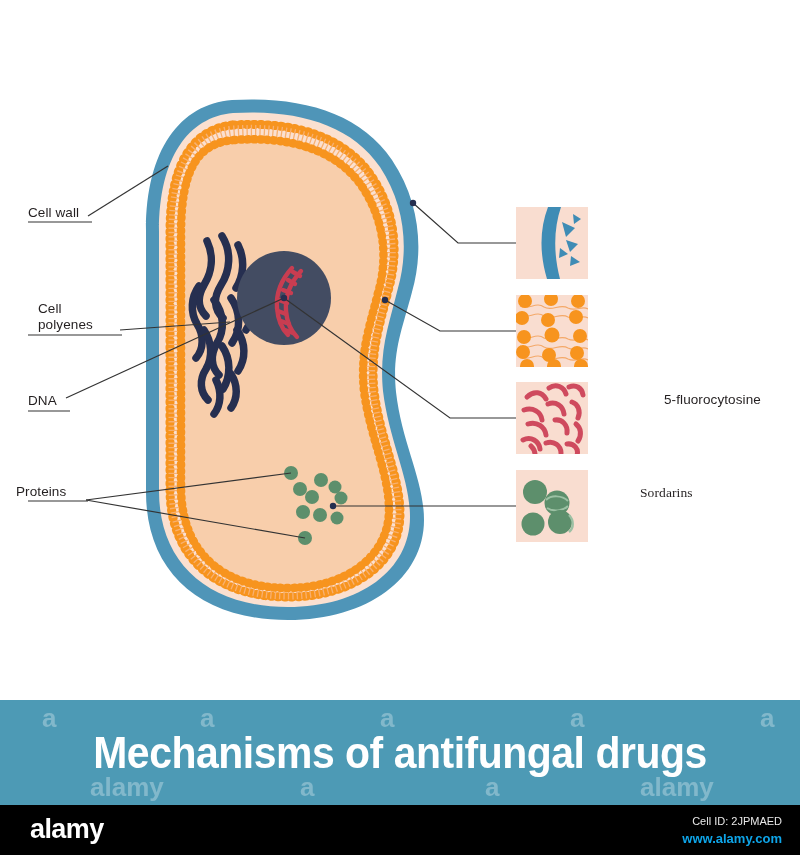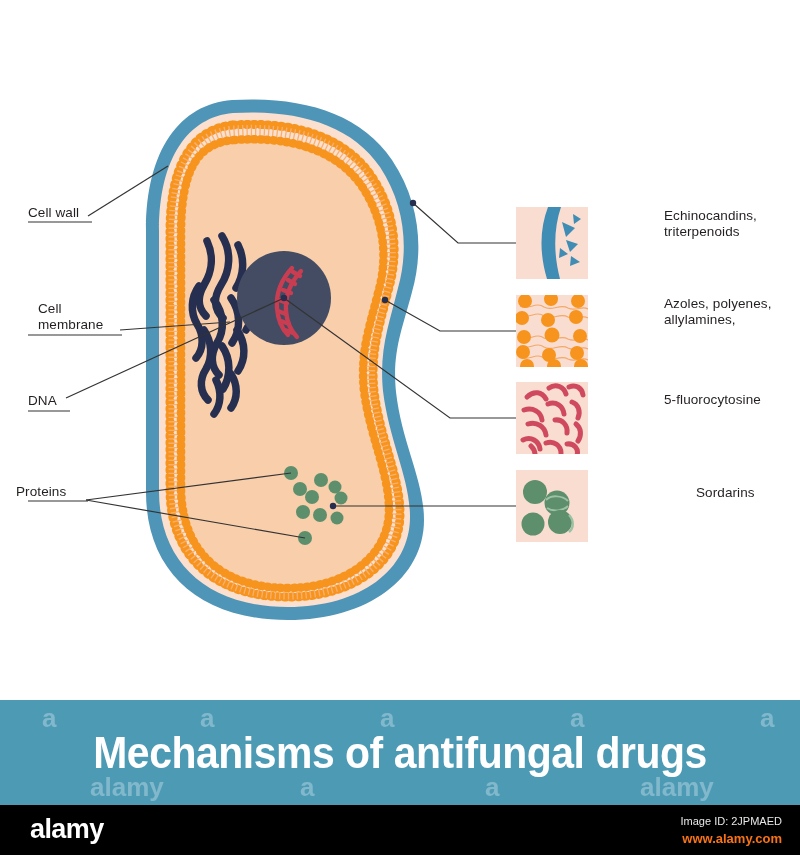--- a/index.html
+++ b/index.html
@@ -25,21 +25,21 @@
           transform:scaleX(.93);transform-origin:center;z-index:3;}
   .wm{position:absolute;color:rgba(255,255,255,.30);font-weight:700;
       font-family:"Liberation Sans",sans-serif;pointer-events:none;z-index:1;}
 
   
   .footer{position:absolute;left:0;top:805px;width:800px;height:50px;background:#000000;}
   .footer .logo{position:absolute;left:30px;top:9px;color:#ffffff;font-size:27px;
       font-weight:700;letter-spacing:-.6px;font-family:"Liberation Sans",sans-serif;}
   .footer .imgid{position:absolute;right:18px;top:10px;color:#e8e8e8;font-size:11px;
       font-family:"Liberation Sans",sans-serif;}
-  .footer .url{position:absolute;right:18px;top:26px;color:#f97316;font-size:13px;
+  .footer .url{position:absolute;right:18px;top:26px;color:#0ea5e9;font-size:13px;
       font-weight:700;font-family:"Liberation Sans",sans-serif;}
 </style>
 </head>
 <body>
 
 <div id="root">
 
   <div class="figure">
     <svg width="800" height="700" viewBox="0 0 800 700" xmlns="http://www.w3.org/2000/svg">
       <defs>
@@ -279,49 +279,47 @@
           <path d="M 547 508 C 553 512, 563 511, 568 506" fill="none" stroke="#9cc1a4" stroke-width="2"></path>
           <circle cx="560" cy="522" r="12" fill="#5d8f6c"></circle>
           <path d="M 569 515 C 574 520, 574 528, 569 532" fill="none" stroke="#9cc1a4" stroke-width="2.4"></path>
           <circle cx="533" cy="524" r="11.5" fill="#5d8f6c"></circle>
         </g>
       </g>
     </svg>
 
     <div class="lbl left" style="left:28px;top:205px;">Cell wall</div>
 
-    <div class="lbl left" style="left:38px;top:301px;"><span>Cell</span><br><span>membrane</span></div>
+    <div class="lbl left" style="left:38px;top:301px;"><span>Cell</span><br><span>polyenes</span></div>
 
     <div class="lbl left" style="left:28px;top:393px;text-align:right;">DNA</div>
 
     <div class="lbl left" style="left:16px;top:484px;">Proteins</div>
 
-    <div class="lbl right" style="left:664px;top:208px;"><span>Echinocandins,</span><br><span>triterpenoids</span></div>
-
-    <div class="lbl right" style="left:664px;top:296px;"><span>Azoles, polyenes,</span><br><span>allylamines,</span></div>
+
 
     <div class="lbl right" style="left:664px;top:392px;">5-fluorocytosine</div>
 
-    <div class="lbl right" style="left:696px;top:485px;">Sordarins</div>
+    <div class="lbl right" style="left:640px;top:485px;font-family:Liberation Serif, serif;">Sordarins</div>
   </div>
 
   <div class="banner">
     <div class="wm" style="left:42px;top:3px;font-size:26px;">a</div>
     <div class="wm" style="left:200px;top:3px;font-size:26px;">a</div>
     <div class="wm" style="left:380px;top:3px;font-size:26px;">a</div>
     <div class="wm" style="left:570px;top:3px;font-size:26px;">a</div>
     <div class="wm" style="left:760px;top:3px;font-size:26px;">a</div>
 
     <div class="wm" style="left:90px;top:72px;font-size:26px;">alamy</div>
     <div class="wm" style="left:300px;top:72px;font-size:26px;">a</div>
     <div class="wm" style="left:485px;top:72px;font-size:26px;">a</div>
     <div class="wm" style="left:640px;top:72px;font-size:26px;">alamy</div>
 
     <div class="title">Mechanisms of antifungal drugs</div>
   </div>
 
   <div class="footer">
     <div class="logo">alamy</div>
-    <div class="imgid">Image ID: 2JPMAED</div>
+    <div class="imgid">Cell ID: 2JPMAED</div>
     <div class="url">www.alamy.com</div>
   </div>
 
 </div>
 
 </body></html>

